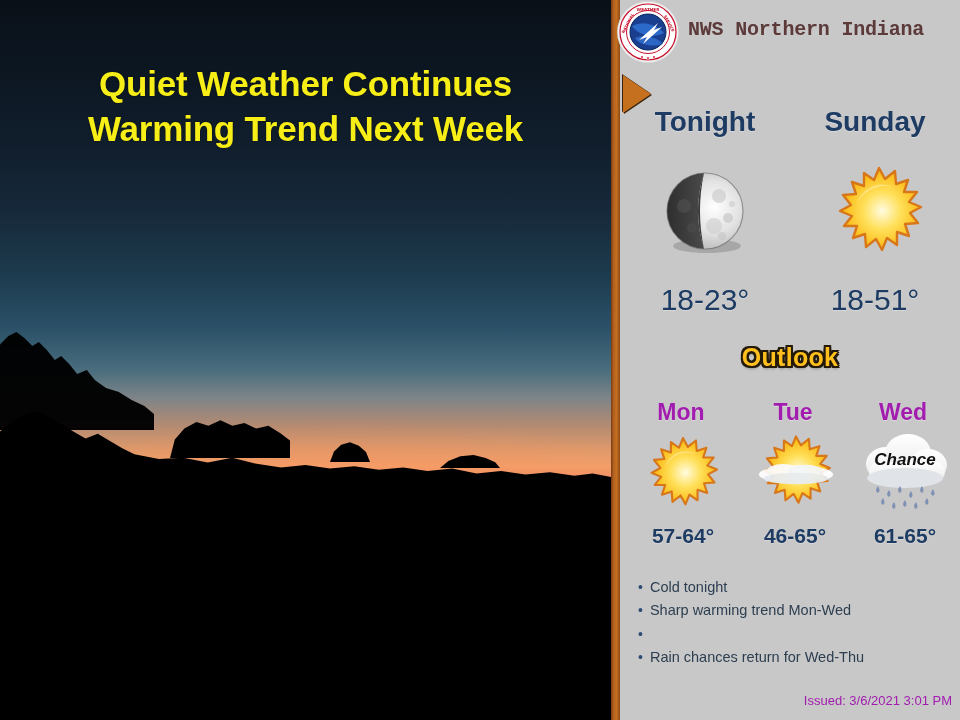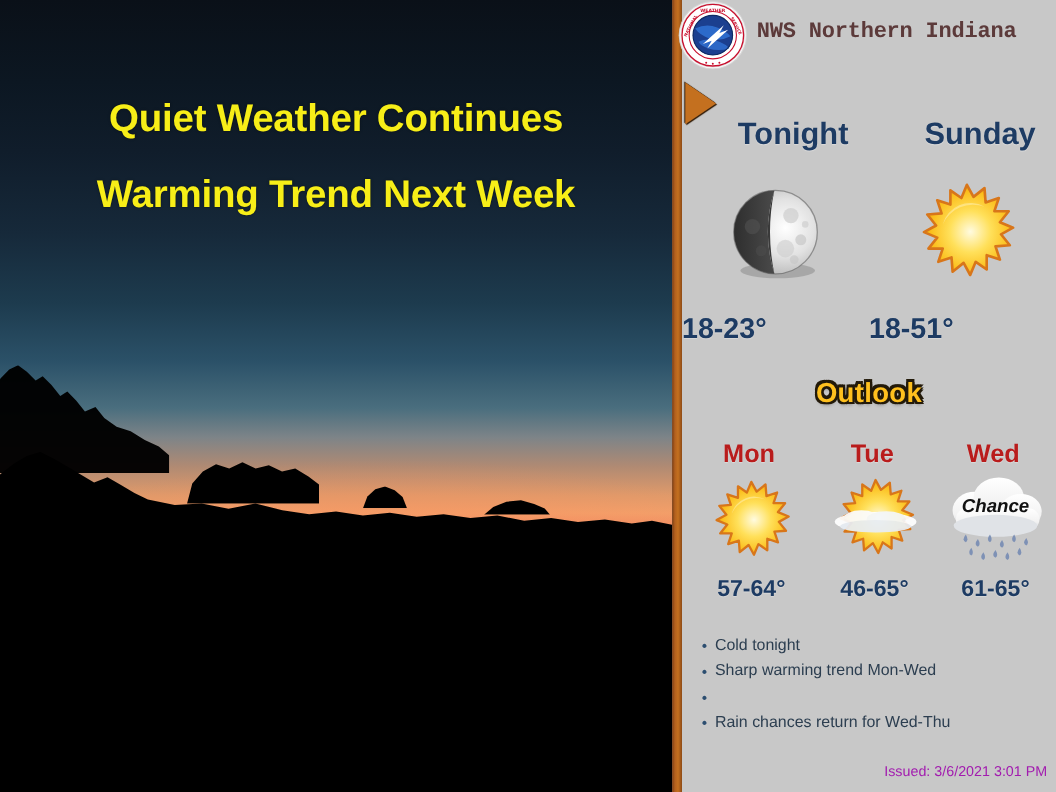--- a/index.html
+++ b/index.html
@@ -70,21 +70,21 @@
   .headline{
     position:absolute;left:0;top:62px;width:611px;
     text-align:center;
     color:#f7ee18;
     font-weight:bold;
     font-size:35px;
     line-height:1.28;
     letter-spacing:-0.2px;
     text-shadow:0 0 2px rgba(0,0,0,0.55);
   }
-  .headline div{white-space:nowrap;margin-top:24px;}
+  .headline div{white-space:nowrap;}
 
   
   .divider{
     position:absolute;left:611px;top:0;width:9px;height:720px;
     background:linear-gradient(to right,#7a3c12 0%,#b2601f 28%,#c4701f 60%,#8d4a16 100%);
   }
 
   
   .panel{
     position:absolute;left:620px;top:0;width:340px;height:720px;
@@ -109,35 +109,34 @@
     border-top:19px solid transparent;
     border-bottom:19px solid transparent;
     border-left:28px solid #c4701f;
     filter:drop-shadow(1px 1px 0 #3a2410) drop-shadow(-1px -1px 0 #3a2410);
   }
 
   .daylabel{
     position:absolute;
     color:#1d3b63;font-weight:bold;font-size:28px;text-align:center;
     text-shadow:0 1px 1px rgba(255,255,255,0.35);
-    padding-left:16px;
   }
   .temp{
     position:absolute;
-    color:#1d3b63;font-weight:bold;font-size:26px;text-align:left;
+    color:#1d3b63;font-weight:normal;font-size:30px;text-align:center;
     text-shadow:0 1px 1px rgba(255,255,255,0.3);
   }
   .temp-sm{
     position:absolute;
     color:#1d3b63;font-weight:bold;font-size:21px;text-align:center;
     text-shadow:0 1px 1px rgba(255,255,255,0.3);
   }
   .daylabel-sm{
     position:absolute;
-    color:#b91c1c;font-weight:bold;font-size:23px;text-align:center;
+    color:#a21caf;font-weight:bold;font-size:23px;text-align:center;
     text-shadow:0 1px 1px rgba(255,255,255,0.35);
   }
 
   .outlook{
     position:absolute;left:0;top:343px;width:340px;text-align:center;
     font-size:25px;font-weight:bold;color:#ffc01e;
     letter-spacing:0.3px;
     text-shadow:
       -2px 0 #231a0a, 2px 0 #231a0a, 0 -2px #231a0a, 0 2px #231a0a,
       -2px -2px #231a0a, 2px -2px #231a0a, -2px 2px #231a0a, 2px 2px #231a0a,

